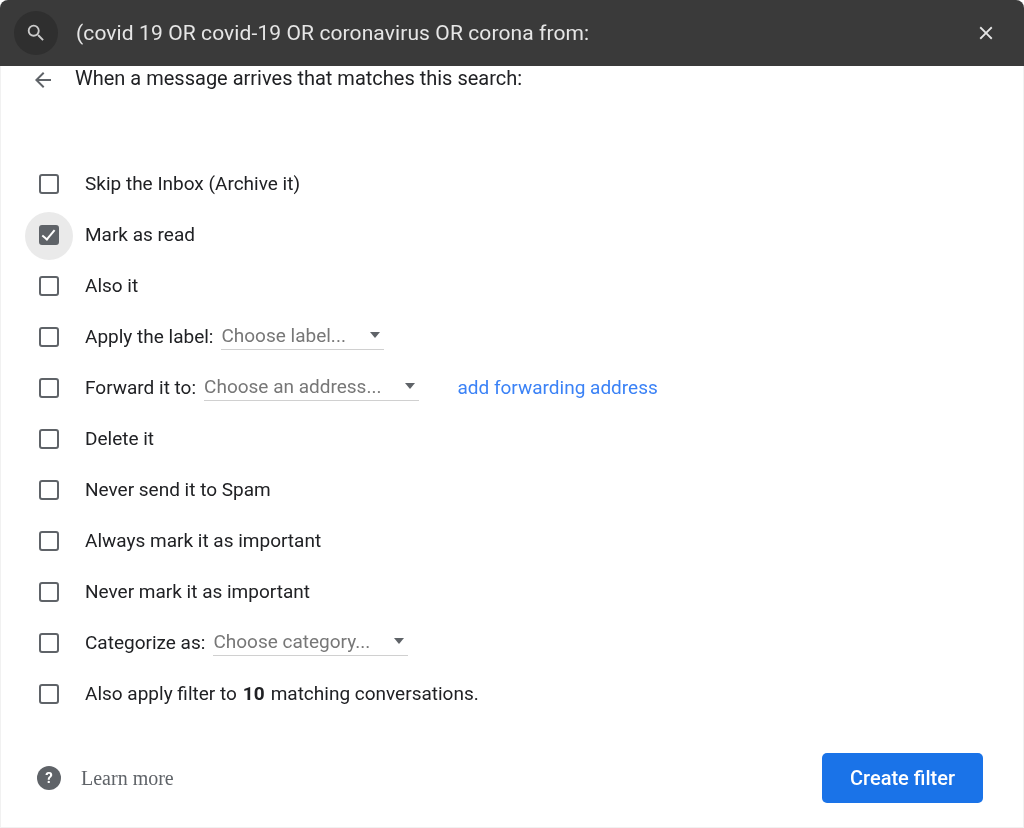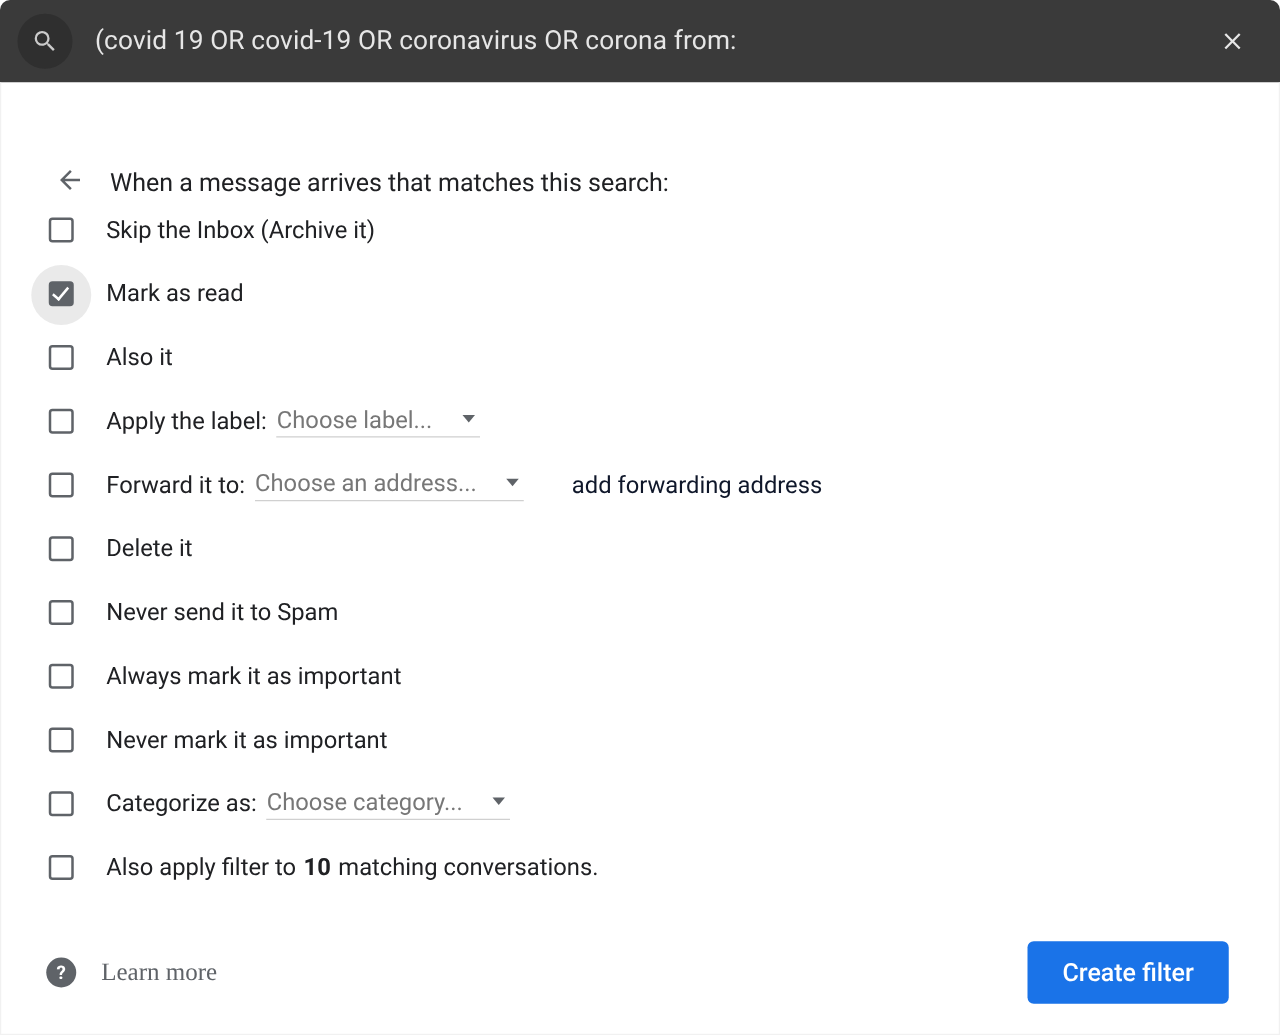--- a/index.html
+++ b/index.html
@@ -58,23 +58,23 @@
     background: #fff;
     padding: 0 0 30px 0;
     border: 1px solid #f1f1f1;
     border-top: none;
     position: relative;
     height: 762px;
   }
 
   .header-row {
     display: flex;
-    align-items: flex-end;
+    align-items: flex-start;
     height: 92px;
-    padding-left: 41px;
+    padding-left: 28px;
   }
   .back-arrow {
     width: 28px;
     height: 28px;
     display: flex;
     align-items: center;
     justify-content: center;
     cursor: pointer;
     margin-right: 18px;
   }
@@ -154,21 +154,21 @@
   }
   .dropdown .dd-text { margin-right: 24px; }
   .dropdown .triangle {
     width: 0; height: 0;
     border-left: 5px solid transparent;
     border-right: 5px solid transparent;
     border-top: 6px solid #5f6368;
   }
 
   .link {
-    color: #0f172a;
+    color: #3b82f6;
     margin-left: 38px;
     cursor: pointer;
     font-size: 19px;
   }
 
   .bold { font-weight: 700; }
 
   
   .footer-row {
     position: absolute;

